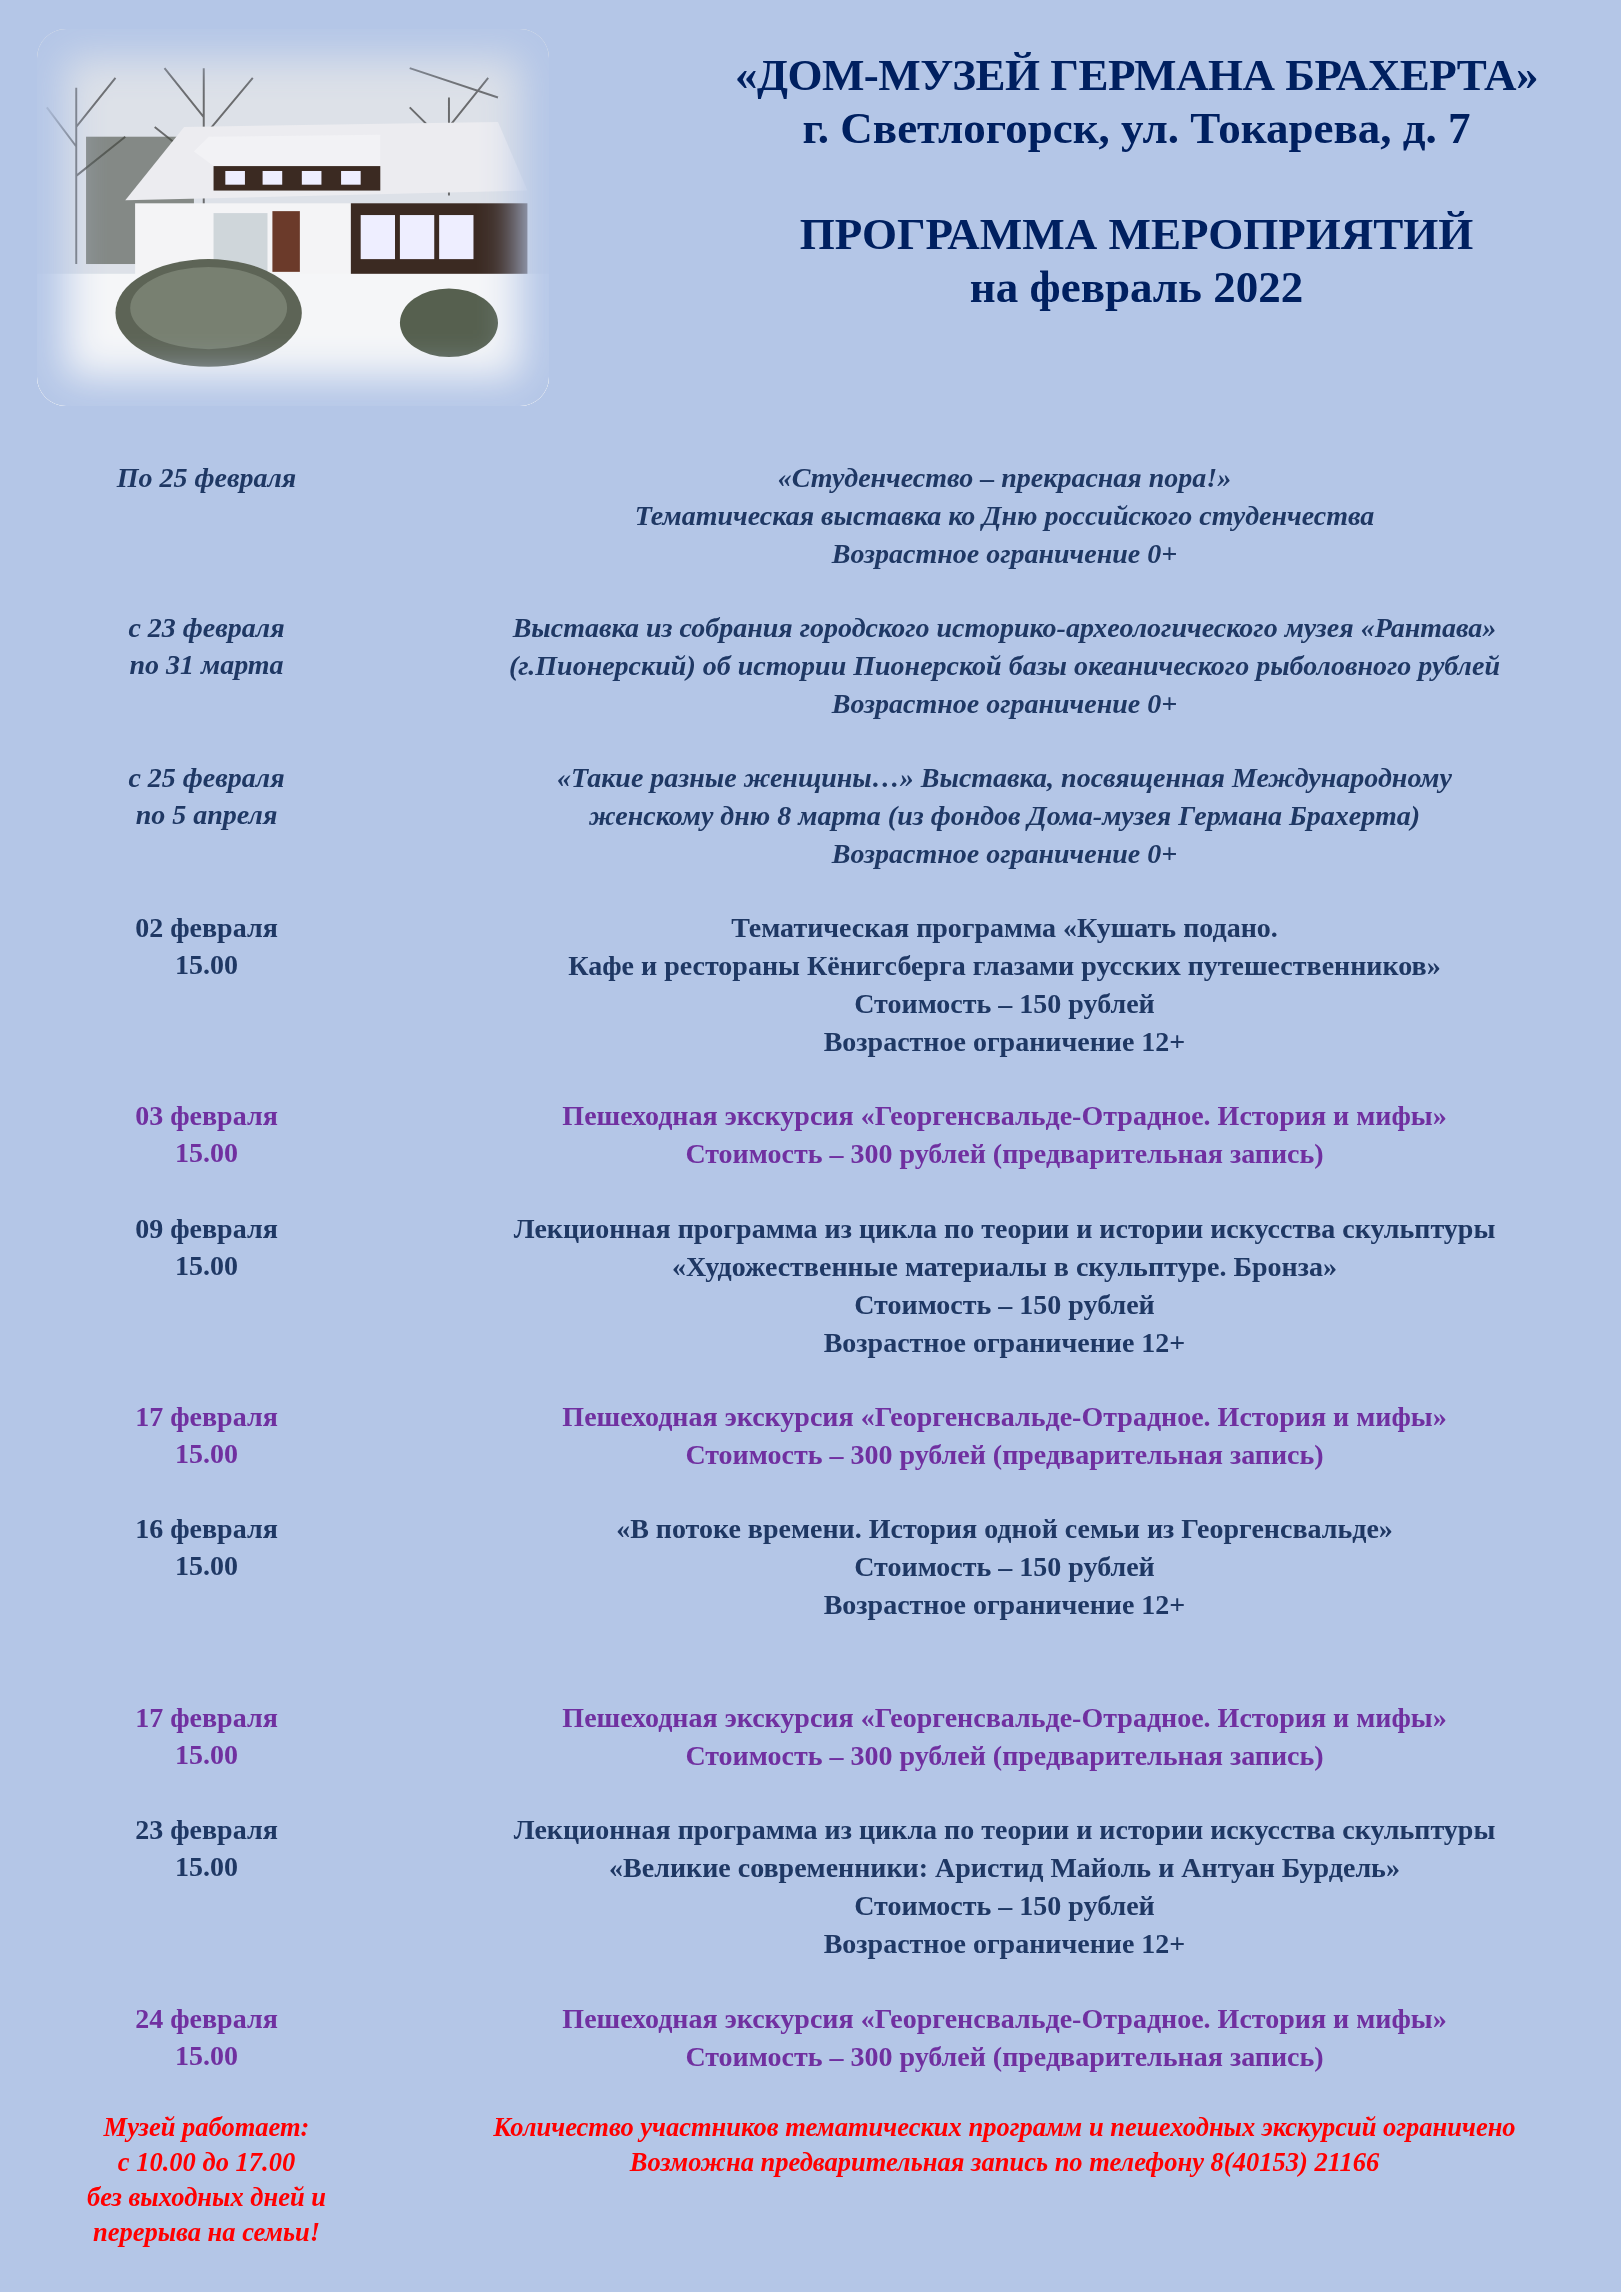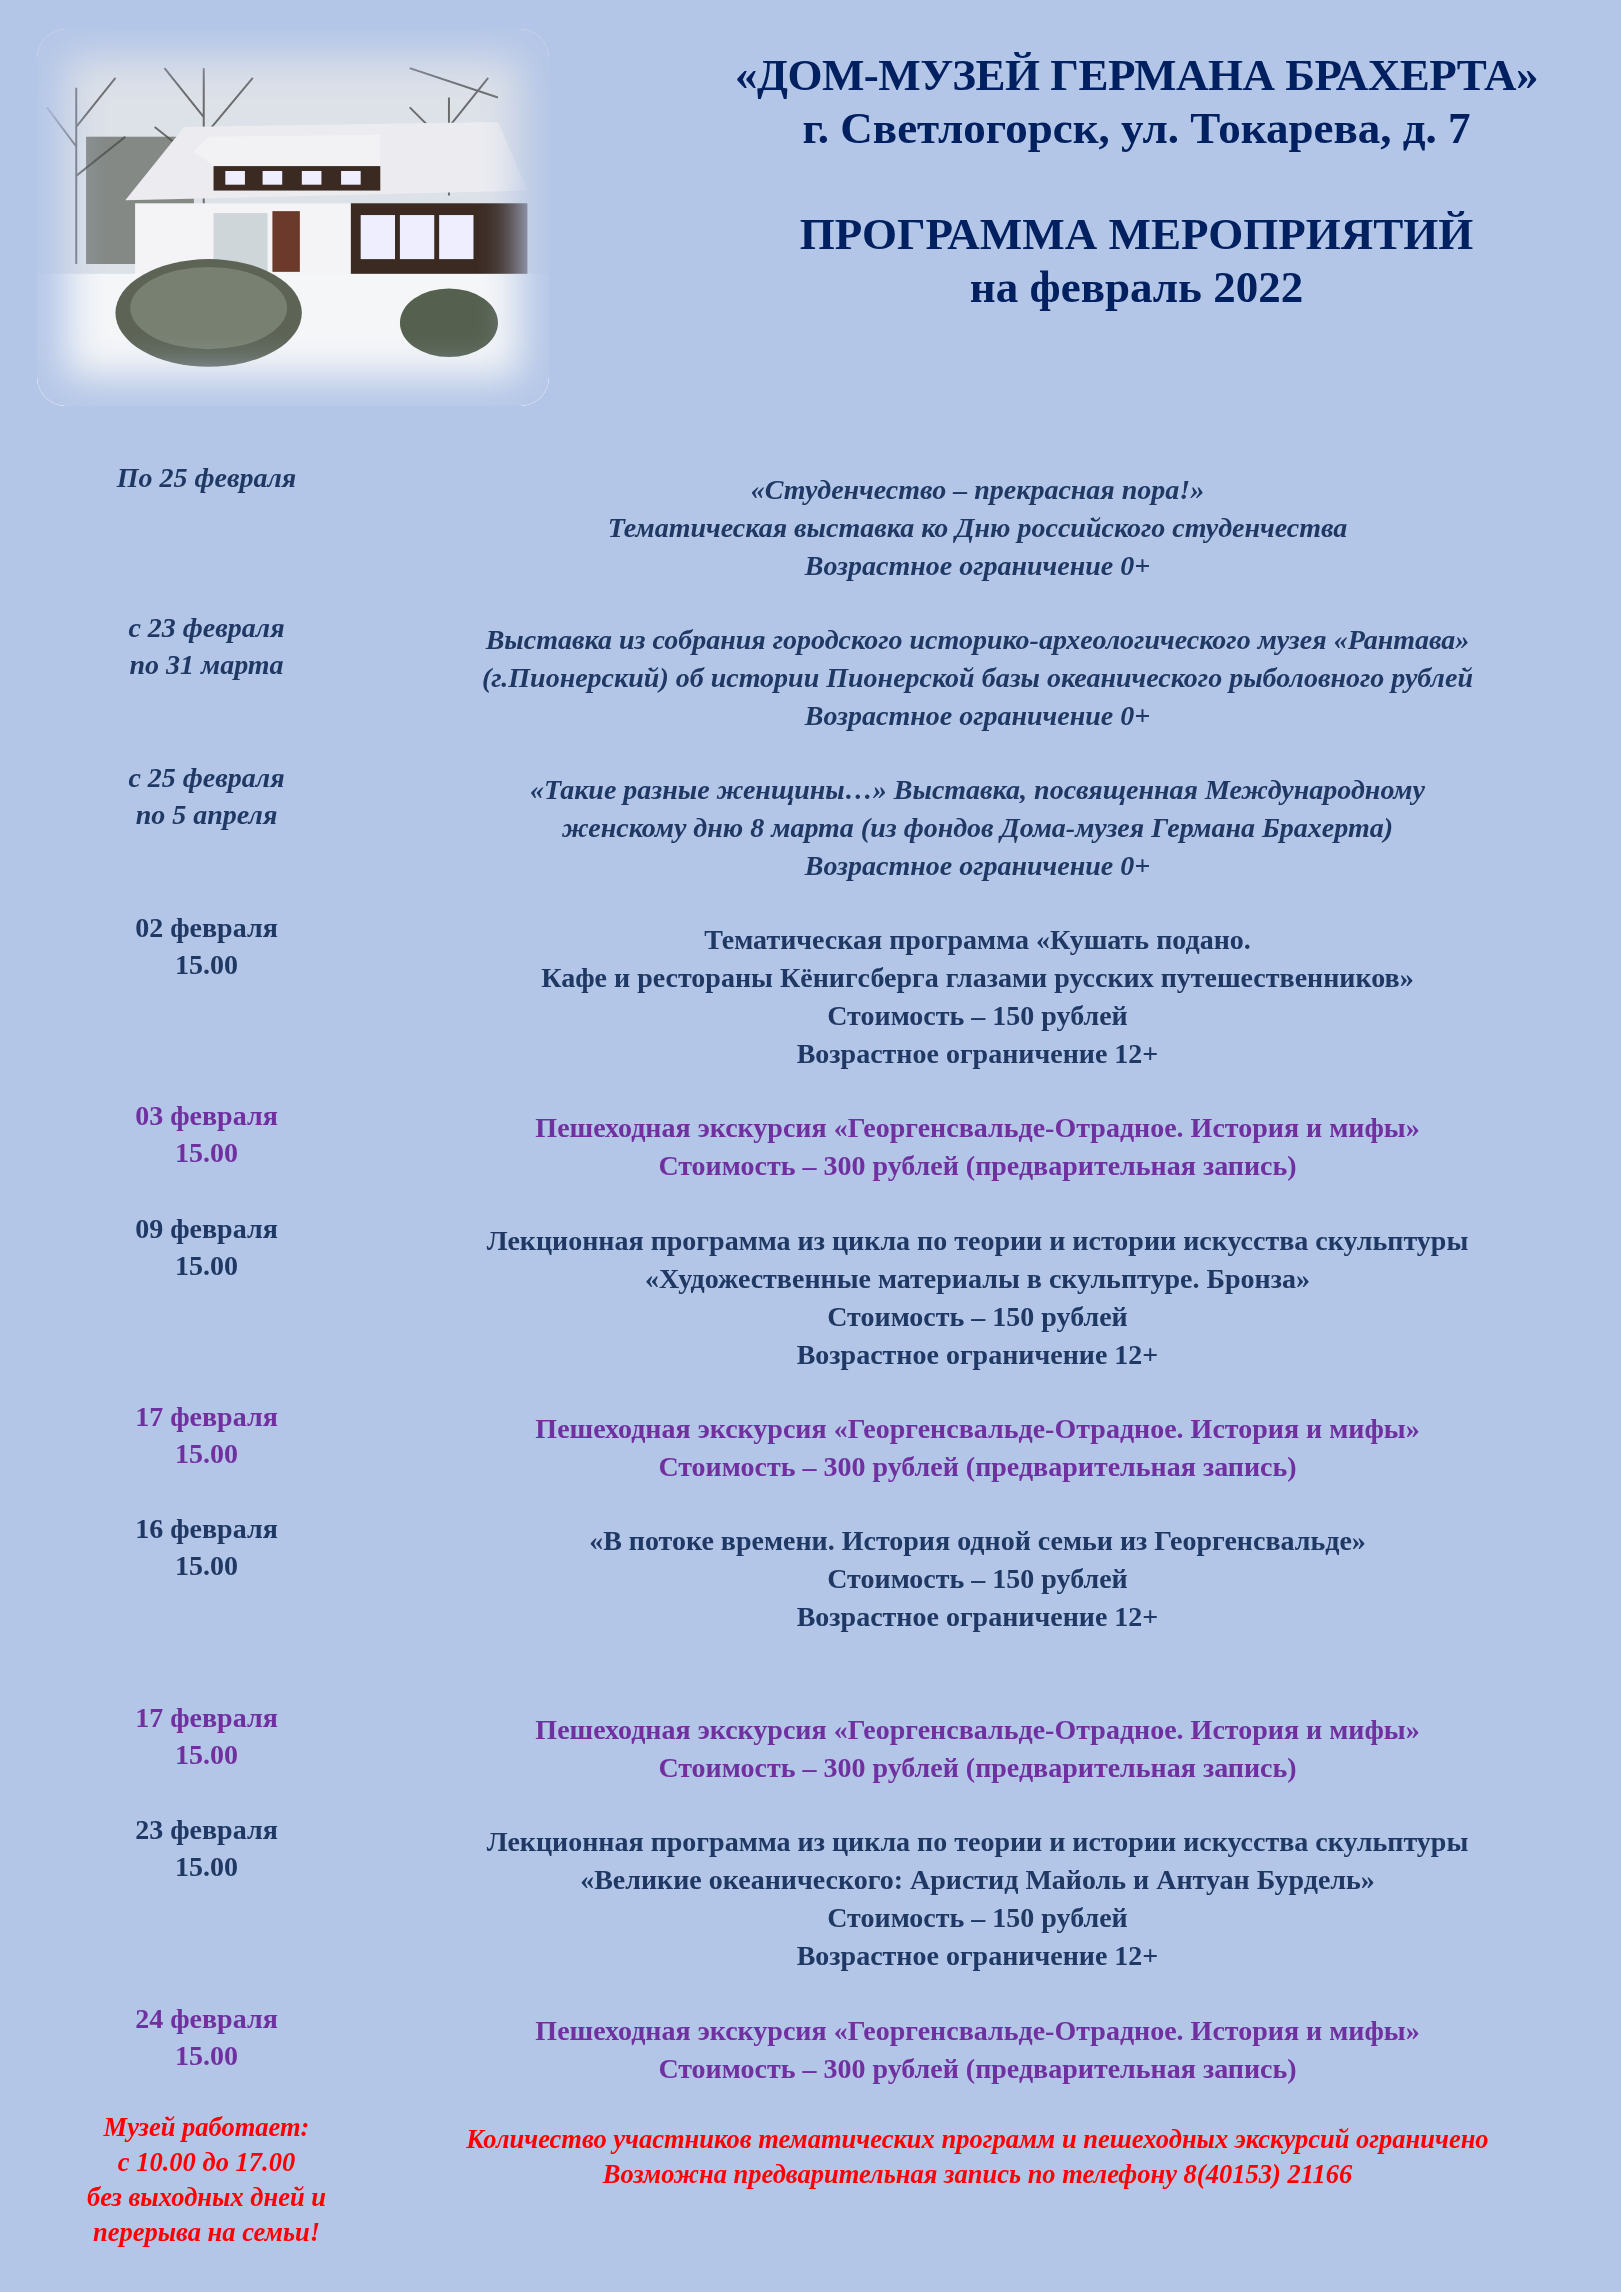--- a/index.html
+++ b/index.html
@@ -26,22 +26,22 @@
   .header .t1 { font-size: 45px; line-height: 53px; letter-spacing: -0.5px; }
   .header .t2 { font-size: 45px; line-height: 53px; }
   .header .t3 { font-size: 45px; line-height: 53px; margin-top: 53px; }
   .header .t4 { font-size: 45px; line-height: 53px; }
   .row { position: absolute; left: 0; width: 1621px; }
   .row .date {
     position: absolute; left: 74px; width: 265px; text-align: center;
     font-size: 28px; line-height: 37px; font-weight: bold;
   }
   .row .desc {
-    position: absolute; left: 360px; width: 1235px; text-align: center;
-    font-size: 28px; line-height: 38px; font-weight: bold; margin-top: 12px;
+    position: absolute; left: 387px; width: 1235px; text-align: center;
+    font-size: 28px; line-height: 38px; font-weight: bold;
   }
   .navy { color: #1f3864; }
   .purple { color: #7030a0; }
   .red { color: #ff0000; }
   .ital { font-style: italic; }
   .line { display: block; white-space: nowrap; }
 </style>
 </head>
 <body>
 
@@ -189,21 +189,21 @@
   </div>
 </div>
 
 <div class="row navy" style="top:1811px">
   <div class="date">
     <span class="line">23 февраля</span>
     <span class="line">15.00</span>
   </div>
   <div class="desc">
     <span class="line">Лекционная программа из цикла по теории и истории искусства скульптуры</span>
-    <span class="line">«Великие океанического: Аристид Майоль и Антуан Бурдель»</span>
+    <span class="line">«Великие современники: Аристид Майоль и Антуан Бурдель»</span>
     <span class="line">Стоимость – 150 рублей</span>
     <span class="line">Возрастное ограничение 12+</span>
   </div>
 </div>
 
 <div class="row purple" style="top:2000px">
   <div class="date">
     <span class="line">24 февраля</span>
     <span class="line">15.00</span>
   </div>

